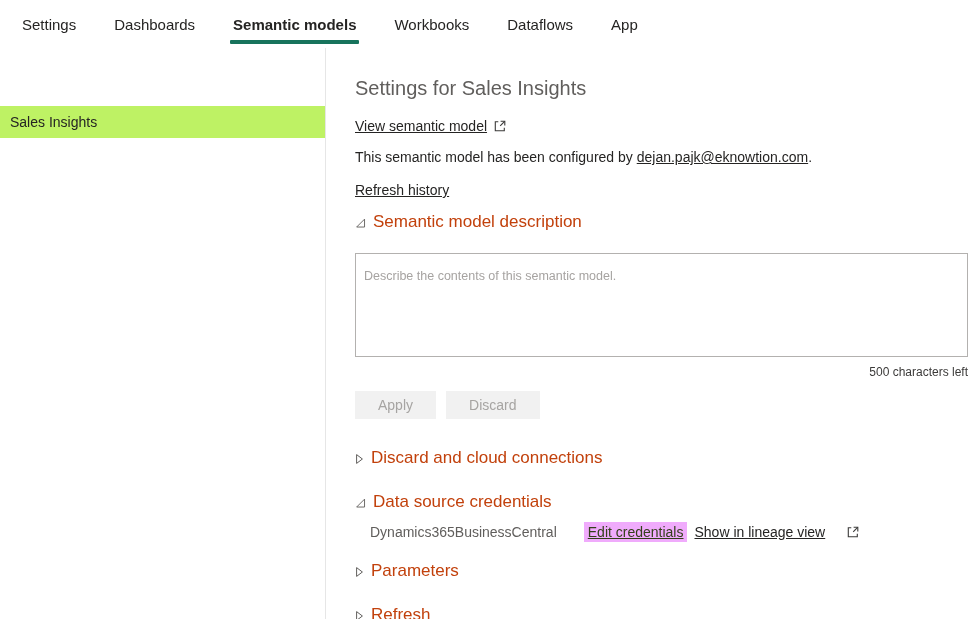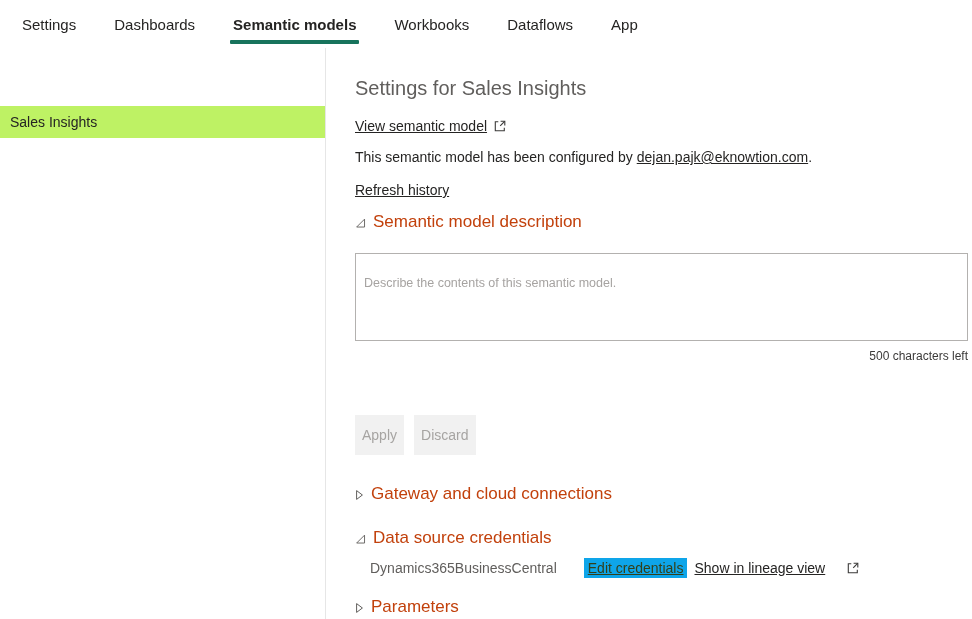--- a/index.html
+++ b/index.html
@@ -96,24 +96,24 @@
   .sec-desc    { margin-top: 12px; }
   .sec-gateway { margin-top: 28px; }
   .sec-creds   { margin-top: 22px; }
   .sec-params  { margin-top: 18px; }
   .sec-refresh { margin-top: 22px; }
 
   textarea.desc-box {
     display: block;
     margin-top: 20px;
     width: 613px;
-    height: 88px;
+    height: 104px;
     border: 1px solid #b3b1af;
     resize: none;
-    padding: 22px 8px;
+    padding: 15px 8px;
     font-family: "Liberation Sans", sans-serif;
     font-size: 12.5px;
     color: #3b82f6;
     outline: none;
   }
   textarea.desc-box::placeholder { color: #a6a3a1; }
 
   .chars-left {
     margin-top: 8px;
     text-align: right;
@@ -121,36 +121,35 @@
     color: #3b3a39;
   }
 
   .btn-row { margin-top: 12px; display: flex; gap: 10px; }
   .btn {
     border: none;
     background: #f1f1f1;
     color: #a6a4a2;
     font-family: "Liberation Sans", sans-serif;
     font-size: 14px;
-    padding: 0 7px;
-    height: 40px;
+    padding: 0 23px;
+    height: 28px;
     cursor: default;
-    margin-top: 40px;
   }
 
   .cred-row {
     margin-top: 9px;
     padding-left: 15px;
     display: flex;
     align-items: center;
     font-size: 14px;
   }
   .cred-source { color: #605e5c; margin-right: 27px; }
   .edit-cred {
-    background: #0ea5e9;
+    background: #f0abfc;
     color: #33401a;
     text-decoration: underline;
     padding: 2px 4px;
     font-size: 14px;
     cursor: pointer;
   }
   .lineage-link { margin-left: 7px; display: inline-flex; align-items: center; gap: 22px; }
 
   .ext-icon { color: #3b3a39; display: inline-flex; }
   .tri svg, .ext-icon svg { display: block; }
@@ -212,21 +211,21 @@
         <button class="btn">Apply</button>
         <button class="btn">Discard</button>
       </div>
 
       <div class="section-header sec-gateway">
         <span class="tri">
           <svg width="9" height="12" viewBox="0 0 9 12">
             <path d="M1.6 1.6 L7.4 6 L1.6 10.4 Z" fill="none" stroke="#605e5c" stroke-width="1"></path>
           </svg>
         </span>
-        <span>Gateway and cloud connections</span>
+        <span>Discard and cloud connections</span>
       </div>
 
       <div class="section-header sec-creds">
         <span class="tri">
           <svg width="11" height="12" viewBox="0 0 12 12">
             <path d="M1.8 10.4 H10.4 V1.8 Z" fill="none" stroke="#605e5c" stroke-width="1"></path>
           </svg>
         </span>
         <span>Data source credentials</span>
       </div>

